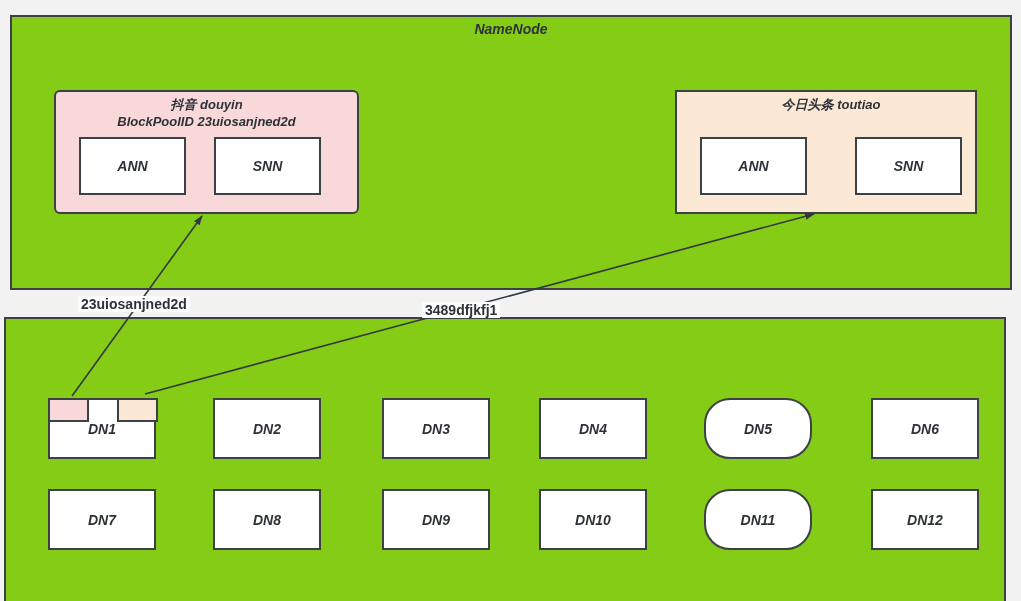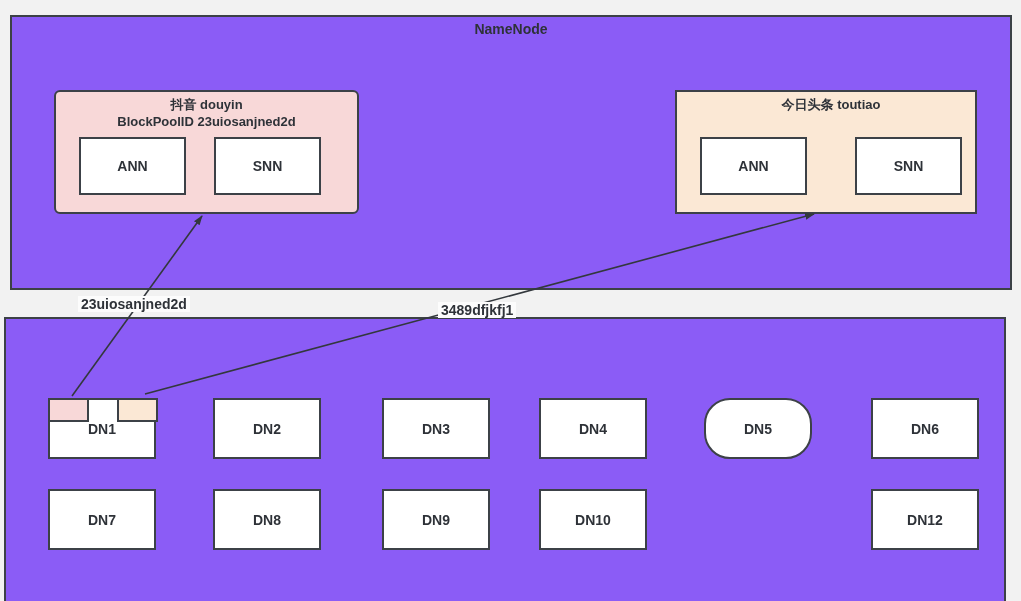--- a/index.html
+++ b/index.html
@@ -6,22 +6,23 @@
   html, body {
     width: 1021px; height: 601px;
     background: #f2f2f2;
     font-family: "Liberation Sans", sans-serif;
     position: relative;
     overflow: hidden;
     color: #2e3238;
   }
   .outer-box {
     position: absolute;
-    background: #8b5cf6;
+    background: #84cc16;
     border: 2px solid #3c4147;
+    font-style: italic;
   }
   #namenode-box { left: 10px; top: 15px; width: 1002px; height: 275px; }
   #datanode-box { left: 4px; top: 317px; width: 1002px; height: 341px; }
 
   .nn-title {
     position: absolute; top: 4px; left: 0; width: 100%;
     text-align: center; font-weight: bold; font-size: 14px;
   }
 
   .pool {
@@ -74,21 +75,21 @@
     z-index: 5; pointer-events: none;
   }
   .edge-label {
     position: absolute; z-index: 6;
     background: #fcfcfc;
     font-weight: bold; font-size: 14px; line-height: 16px;
     padding: 0 3px;
     white-space: nowrap;
   }
   #edge-label-douyin  { left: 78px;  top: 296px; }
-  #edge-label-toutiao { left: 422px; top: 302px; margin-left: 16px; }
+  #edge-label-toutiao { left: 422px; top: 302px; }
 </style>
 </head>
 <body>
 
 <div class="outer-box" id="namenode-box">
   <div class="nn-title">NameNode</div>
 
   <div class="pool" id="pool-douyin" style="background: rgb(248, 216, 216);">
     <div class="pool-title">抖音 douyin</div>
     <div class="pool-id">BlockPoolID 23uiosanjned2d</div>
@@ -129,20 +130,23 @@
     </div>
   <div class="dn-box c2 r2">
       <span>DN8</span>
     </div>
   <div class="dn-box c3 r2">
       <span>DN9</span>
     </div>
   <div class="dn-box c4 r2">
       <span>DN10</span>
     </div>
+  <div class="dn-box c5 r2">
+      <span>DN11</span>
+    </div>
   <div class="dn-box c6 r2">
       <span>DN12</span>
     </div>
 </div>
 
 <svg id="edge-layer">
   <defs>
     <marker id="arrowhead" markerWidth="12" markerHeight="10" refX="9" refY="3.5" orient="auto" markerUnits="userSpaceOnUse">
       <path d="M0,0 L10,3.5 L0,7 z" fill="#33383d"></path>
     </marker>

